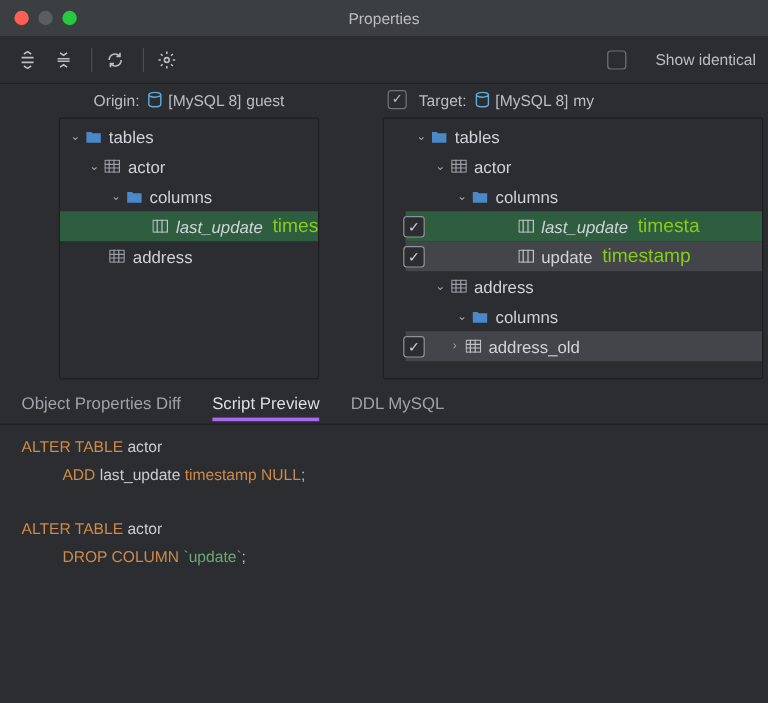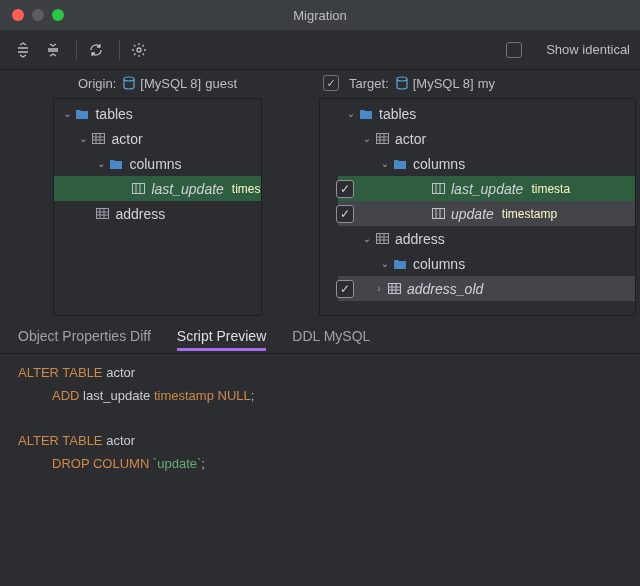--- a/index.html
+++ b/index.html
@@ -32,29 +32,29 @@
   .phead .ck{margin-right:10px;}
   
   .tree{background:#2b2d30;border:1px solid #1e1f22;margin:2px 4px 0 4px;border-radius:2px;padding:2px 0;min-height:218px;position:relative;}
   .row{height:25px;display:flex;align-items:center;white-space:nowrap;position:relative;}
   .row .arrow{width:14px;text-align:center;color:#9da0a8;font-size:10px;}
   .row .ico{width:16px;display:inline-flex;align-items:center;justify-content:center;margin-right:5px;}
   .folder{color:#4a88c7;}
   .tableico{color:#9da0a8;}
   .colico{color:#9da0a8;}
   .row .txt{color:#d0d3d9;font-size:14px;}
-  .row .type{color:#fef9c3;font-size:12px;margin-left:8px;}
+  .row .type{color:#84cc16;font-size:16px;margin-left:8px;}
   .indent-0{padding-left:6px;}
   .indent-1{padding-left:22px;}
   .indent-2{padding-left:40px;}
   .indent-4{padding-left:76px;}
   .indent-4b{padding-left:92px;}
   .row.hl-green{background:#2e5d40;}
   .row.hl-grey{background:#43454a;}
-  .row.hl-grey .txt{font-style:italic;}
+  .row.hl-grey .txt{}
   .row.hl-green .txt{font-style:italic;}
   .rcheck{position:absolute;left:-2px;width:18px;height:18px;border:1.5px solid #8f9297;border-radius:3px;background:#2b2d30;display:flex;align-items:center;justify-content:center;}
   .rcheck::after{content:"✓";font-size:12px;color:#cfd1d6;}
   .link{position:absolute;height:2px;border-top:2px dashed #3a7a52;}
   
   .tabbar{display:flex;gap:26px;padding:0 18px;margin-top:8px;height:30px;align-items:center;border-bottom:1px solid #1e1f22;}
   .tab{color:#9fa2a9;font-size:14px;padding-bottom:6px;position:relative;}
   .tab.active{color:#dcdfe5;}
   .tab.active::after{content:"";position:absolute;left:0;right:0;bottom:-1px;height:3px;background:#a76bf0;}
   
@@ -69,21 +69,21 @@
 </style>
 </head>
 <body>
 
 <div class="titlebar">
   <div class="traffic">
     <div class="dot r"></div>
     <div class="dot y"></div>
     <div class="dot g"></div>
   </div>
-  <div class="title">Migration</div>
+  <div class="title">Properties</div>
 </div>
 
 <div class="toolbar">
   <div class="tbtn">
     <svg width="16" height="16" viewBox="0 0 16 16" stroke="#bcbec4" stroke-width="1.3" fill="none">
         <path d="M3 6h10M5 3l3-2 3 2M5 13l3 2 3-2M3 10h10"></path>
       </svg>
   </div>
   <div class="tbtn">
     <svg width="16" height="16" viewBox="0 0 16 16" stroke="#bcbec4" stroke-width="1.3" fill="none">

